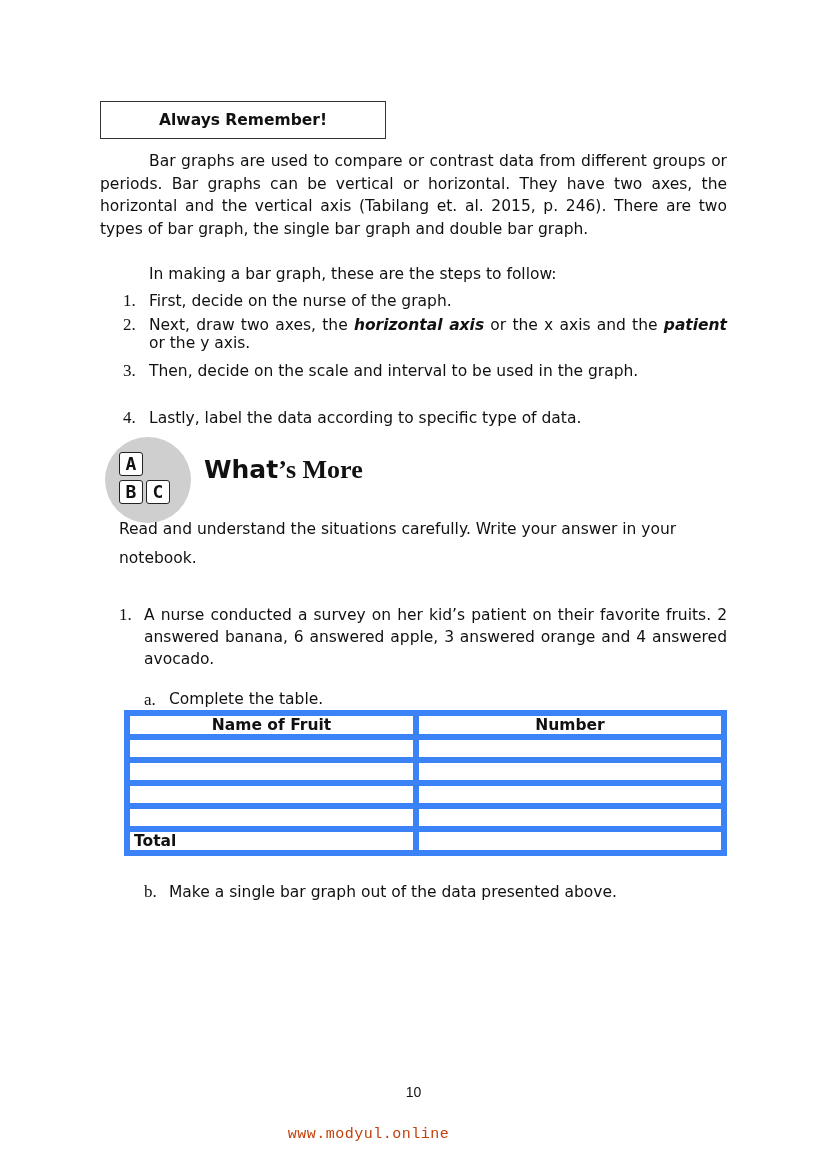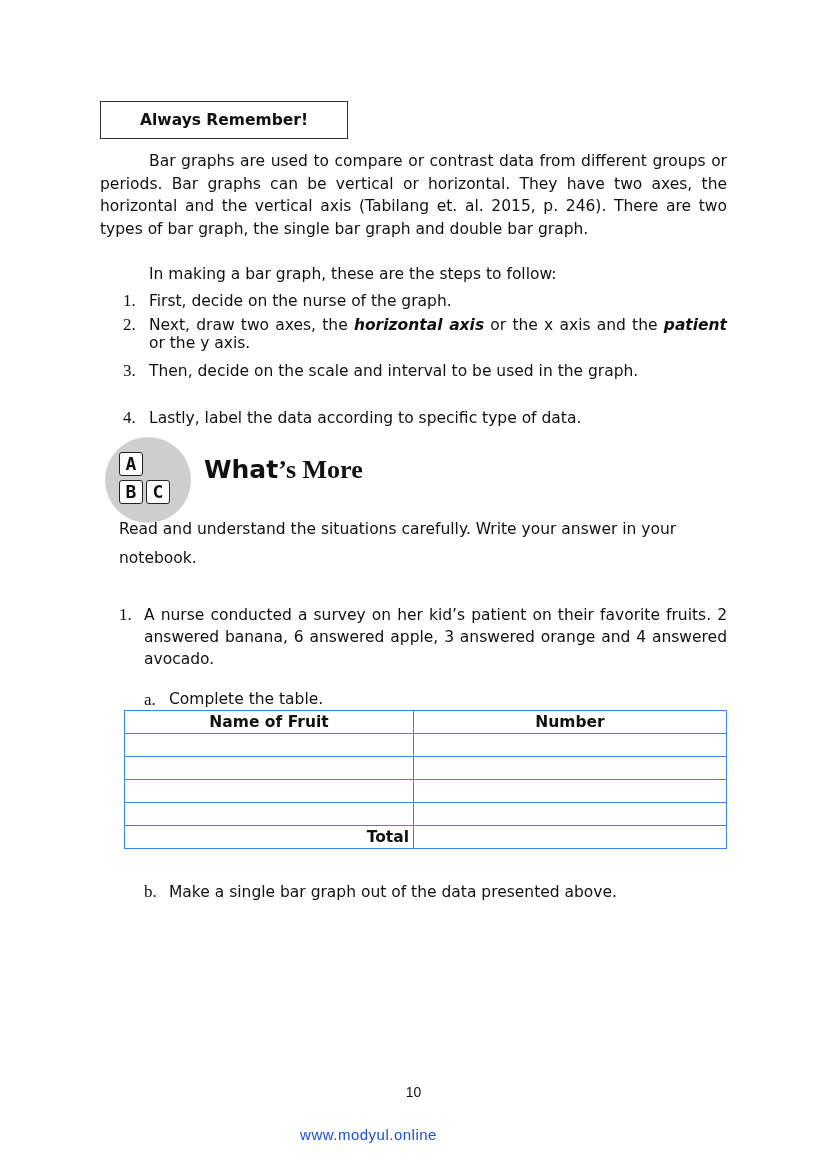--- a/index.html
+++ b/index.html
@@ -1,19 +1,19 @@
 <!DOCTYPE html>
 <html><head>
 <meta charset="utf-8">
 <style>
   html, body { margin: 0; padding: 0; background: #ffffff; }
   body { width: 827px; height: 1169px; position: relative; overflow: hidden;
          font-family: "DejaVu Sans", sans-serif; color: #111; }
   .abs { position: absolute; }
-  .remember-box { left: 100px; top: 101px; width: 248px; height: 38px; border: 1.5px solid #333;
+  .remember-box { left: 100px; top: 101px; width: 286px; height: 38px; border: 1.5px solid #333;
                   display: flex; align-items: center; justify-content: center; box-sizing: border-box; }
   .remember-box span { font-weight: bold; font-size: 15.5px; }
   .para { left: 100px; width: 627px; font-size: 15.5px; line-height: 22.5px; text-align: justify; }
   .indent { text-indent: 49px; }
   .step { left: 123px; width: 604px; font-size: 15.5px; line-height: 18px; display: flex; }
   .step .num { width: 26px; flex: none; font-family: "Liberation Serif", serif; font-size: 17px; }
   .step .txt { flex: 1; text-align: justify; }
   .icon-circle { left: 105px; top: 437px; width: 86px; height: 86px; border-radius: 50%; background: #cfcfcf; }
   .block { position: absolute; width: 24px; height: 24px; border: 1.5px solid #222; border-radius: 3px; background: #fff;
            box-sizing: border-box; font-family: "DejaVu Sans Mono", monospace; font-weight: bold; font-size: 18px;
@@ -21,26 +21,26 @@
   .whats-more { left: 204px; top: 455px; font-size: 25px; font-weight: bold; }
   .whats-more .w1 { font-family: "DejaVu Sans", sans-serif; }
   .whats-more .w2 { font-family: "Liberation Serif", serif; font-size: 26px; }
   .instr { left: 119px; width: 612px; font-size: 15.5px; line-height: 29px; }
   .q1 { left: 119px; width: 608px; font-size: 15.5px; line-height: 22px; display: flex; }
   .q1 .num { width: 25px; flex: none; font-family: "Liberation Serif", serif; font-size: 17px; }
   .q1 .txt { flex: 1; text-align: justify; }
   .sub { font-size: 15.5px; display: flex; }
   .sub .lbl { width: 25px; flex: none; font-family: "Liberation Serif", serif; font-size: 17px; }
   table.fruit { position: absolute; left: 124px; top: 710px; width: 603px; border-collapse: collapse; font-size: 15.5px; }
-  table.fruit td, table.fruit th { border: 1px solid #3b82f6; height: 23px; padding: 0 4px; box-sizing: border-box; }
+  table.fruit td, table.fruit th { border: 6px solid #3b82f6; height: 23px; padding: 0 4px; box-sizing: border-box; }
   table.fruit th { font-weight: bold; text-align: center; }
   table.fruit td.c1 { width: 289px; }
-  .total-cell { text-align: right; font-weight: bold; }
+  .total-cell { font-weight: bold; }
   .page-num { left: 0; width: 827px; top: 1084px; text-align: center; font-family: Liberation Sans, sans-serif; font-size: 14px; }
-  .watermark { left: 0; width: 737px; top: 1126px; text-align: center; font-family: Liberation Sans, sans-serif; font-size: 15px; color: #1d4ed8; letter-spacing: 0.5px; }
+  .watermark { left: 0; width: 737px; top: 1126px; text-align: center; font-family: Liberation Mono, monospace; font-size: 15px; color: #c2410c; letter-spacing: 0.5px; }
   b.bi { font-weight: bold; font-style: italic; margin-top: 17px; }
 </style>
 </head>
 <body>
 
 <div class="abs remember-box">
   <span>Always Remember!</span>
 </div>
 
 <div class="abs para indent" style="top:150px;">Bar graphs are used to compare or contrast data from different groups or periods. Bar graphs can be vertical or horizontal. They have two axes, the horizontal and the vertical axis (Tabilang et. al. 2015, p. 246). There are two types of bar graph, the single bar graph and double bar graph.</div>

